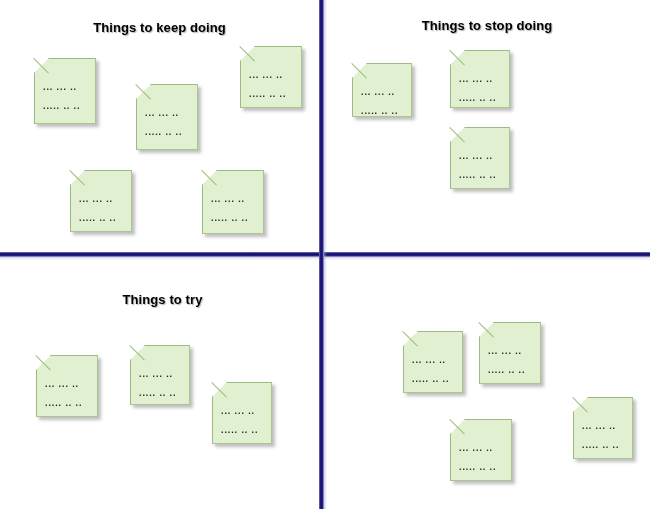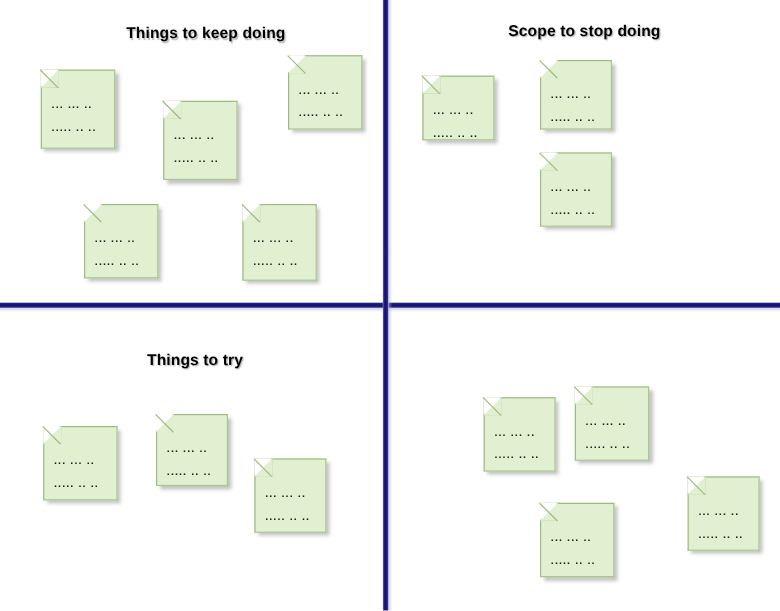--- a/index.html
+++ b/index.html
@@ -80,21 +80,21 @@
     position: absolute;
     width: 100%;
     text-align: center;
     font-size: 13px;
     font-weight: bold;
     color: #000000;
     letter-spacing: .1px;
     text-shadow: 1px 1px 1px rgba(120,120,120,.55);
     white-space: nowrap;
   }
-  #quad-keep  .quad-title { top: 20px; padding-left: 12px; }
+  #quad-keep  .quad-title { top: 20px; }
   #quad-stop  .quad-title { top: 18px; }
   #quad-try   .quad-title { top: 35px; }
   #quad-scope .quad-title { top: 32px; }
 
   
   .note {
     position: absolute;
     background: #e2f0d2;
     border: 1px solid #aac58e;
     border-top-color: #9dbb80;
@@ -155,21 +155,21 @@
 </head>
 <body>
 
 <div id="board">
 
   <div class="quadrant" id="quad-keep">
     <div class="quad-title">Things to keep doing</div>
   </div>
 
   <div class="quadrant" id="quad-stop">
-    <div class="quad-title">Scope to stop doing</div>
+    <div class="quad-title">Things to stop doing</div>
   </div>
 
   <div class="quadrant" id="quad-try">
     <div class="quad-title">Things to try</div>
   </div>
 
 
   <div class="divider-v"></div>
   <div class="divider-h"></div>
 

